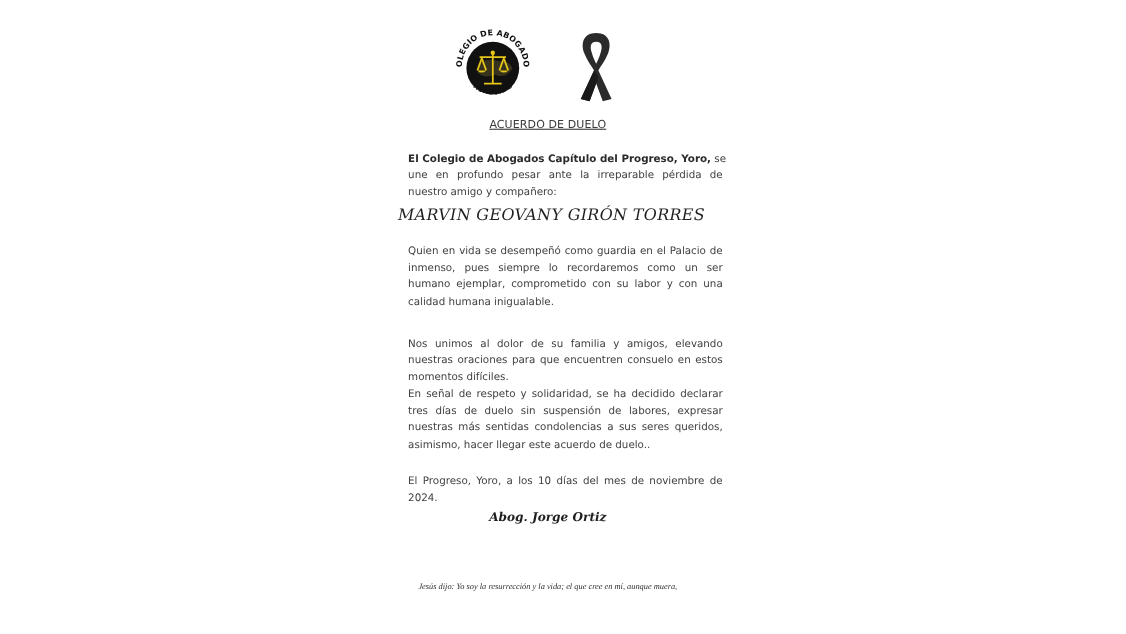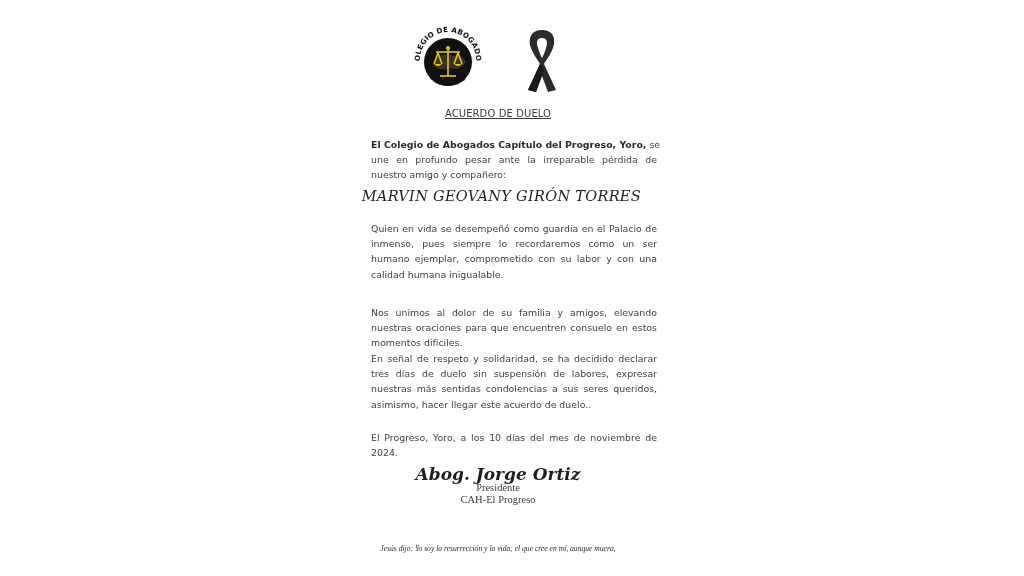--- a/index.html
+++ b/index.html
@@ -94,21 +94,21 @@
     .p4 { top: 430px; }
     .sign-name {
       position: absolute;
       top: 464px;
       left: 0;
       width: 286px;
       text-align: center;
       font-family: "DejaVu Serif", serif;
       font-style: italic;
       font-weight: bold;
-      font-size: 17px;
+      font-size: 11px;
       color: #1f1f1f;
     }
     .sign-role {
       position: absolute;
       top: 482px;
       left: 0;
       width: 286px;
       text-align: center;
       font-family: "Liberation Serif", serif;
       font-size: 10.5px;
@@ -120,21 +120,21 @@
       top: 527px;
       left: 0;
       width: 286px;
       text-align: center;
       font-family: "Liberation Serif", serif;
       font-style: italic;
       font-size: 7.6px;
       line-height: 12.5px;
       color: #2a2a2a;
     }
-    .verse span { display: block; white-space: nowrap; margin-top: 16px; }
+    .verse span { display: block; white-space: nowrap; }
   </style>
 </head>
 <body>
 
 <div class="page">
 
   <div class="header-icons">
     <svg class="logo" viewBox="0 0 76 76">
       <defs>
         <path id="arcTop" d="M 10 38 A 28 28 0 0 1 66 38"></path>
@@ -198,22 +198,18 @@
     <span class="ln">nuestras más sentidas condolencias a sus seres queridos,</span>
     <span class="ln last">asimismo, hacer llegar este acuerdo de duelo..</span>
   </div>
 
   <div class="para p4">
     <span class="ln">El Progreso, Yoro, a los 10 días del mes de noviembre de</span>
     <span class="ln last">2024.</span>
   </div>
 
   <div class="sign-name">Abog. Jorge Ortiz</div>
-  <div class="sign-role">
-    <div>Presidente</div>
-    <div>CAH-El Progreso</div>
-  </div>
 
   <div class="verse">
     <span>Jesús dijo: Yo soy la resurrección y la vida; el que cree en mí, aunque muera,</span>
   </div>
 
 </div>
 
 </body></html>

